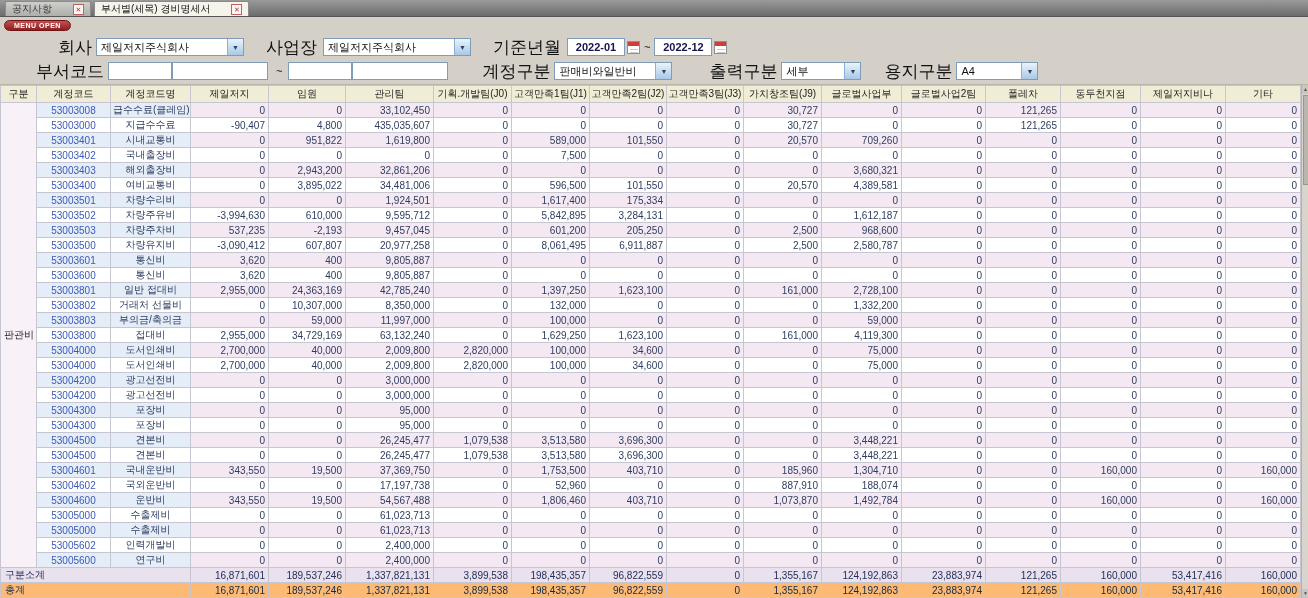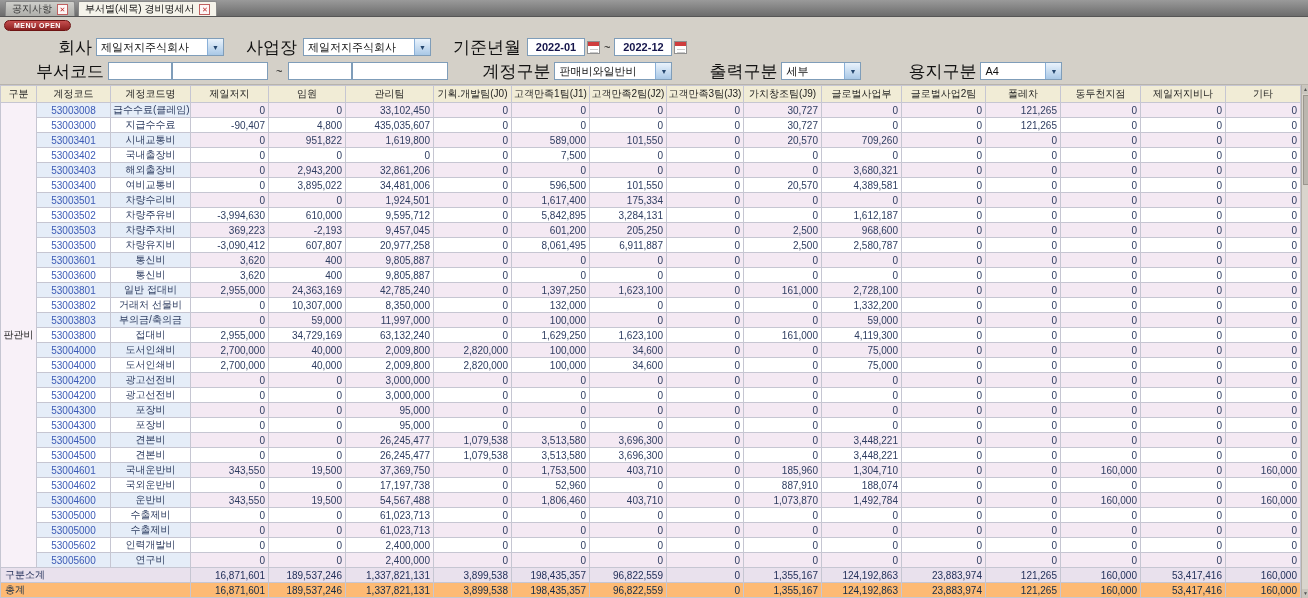--- a/index.html
+++ b/index.html
@@ -11,21 +11,21 @@
   }
   .app { width:1308px; height:598px; display:flex; flex-direction:column; }
 
   
   .tabbar {
     height:17px; background:linear-gradient(#9a9a9a,#6c6c6c);
     display:flex; align-items:flex-end; padding-left:5px; gap:3px;
     border-bottom:1px solid #565656;
   }
   .tab {
-    height:15px; display:flex; align-items:center; gap:5px; padding:0 6px;
+    height:15px; display:flex; align-items:center; gap:21px; padding:0 6px;
     border:1px solid #8a8a8a; border-bottom:none; border-radius:2px 2px 0 0;
     font-size:10px; white-space:nowrap; cursor:default;
   }
   .tab.inactive { background:linear-gradient(#cfcfcb,#aeaeaa); color:#3a3a3a; }
   .tab.active   { background:#f5f3ea; color:#111; }
   .tab-close {
     width:11px; height:11px; border:1px solid #c06060; background:#fdf6f6;
     color:#c03030; font-size:7px; line-height:9px; text-align:center;
   }
 
@@ -74,44 +74,44 @@
     font-size:10px; color:#1c1c1c; text-align:center; padding:0 1px;
   }
   td { height:15px; font-size:10px; color:#2d3c60; padding:0 2px; }
   .code-cell { text-align:center; color:#3b5ab6; }
   .name-cell { text-align:center; }
   .num-cell  { text-align:right; padding-right:3px; }
   tr.r-odd  .num-cell  { background:#f4e9f3; }
   tr.r-odd  .code-cell, tr.r-odd .name-cell { background:#e5edf8; }
   tr.r-even td { background:#ffffff; }
   .group-cell {
-    background:#f8f1f8; text-align:center; vertical-align:middle;
+    background:#f8f1f8; text-align:right; vertical-align:middle;
     color:#222; font-size:10px;
   }
   tr.r-subtotal td { background:#e9e1ed; color:#23305a;margin-left:42px; }
   tr.r-total    td { background:#fdba74; color:#102a48; }
   .summary-label { text-align:left; padding-left:4px; color:#111; }
 
   
   .vscroll {
     width:8px; background:#d9d5cd; border-left:1px solid #b4b0a8;
     display:flex; flex-direction:column; align-items:center;
   }
   .vs-arrow { width:8px; height:9px; font-size:5px; line-height:9px; text-align:center;
               color:#555; background:#cac6be; }
   .vs-thumb { width:6px; height:90px; margin-top:1px; background:#bab6ae;
               border:1px solid #9a968e; }
   .vs-spacer { flex:1; }
 
   
   .ml4{margin-left:4px}.ml6{margin-left:6px}.ml8{margin-left:8px}
   .ml22{margin-left:22px}.ml34{margin-left:34px}.ml36{margin-left:36px}
-  .ml37{margin-left:37px}.ml47{margin-left:47px}.ml58{margin-left:58px}
+  .ml37{margin-left:37px}.ml47{margin-left:23px}.ml58{margin-left:58px}
   .w64{width:64px}.w70{width:82px}.w80{width:80px}.w96{width:96px}
-  .w118{width:118px}.w148{width:128px}
+  .w118{width:118px}.w148{width:148px}
 </style>
 </head>
 <body>
 
 <div class="app">
 
   <div class="tabbar">
     <div class="tab inactive">
       <span>공지사항</span>
       <span class="tab-close">✕</span>
@@ -354,21 +354,21 @@
             <td class="num-cell">1,612,187</td>
             <td class="num-cell">0</td>
             <td class="num-cell">0</td>
             <td class="num-cell">0</td>
             <td class="num-cell">0</td>
             <td class="num-cell">0</td>
           </tr>
           <tr class="r-odd">
             <td class="code-cell">53003503</td>
             <td class="name-cell">차량주차비</td>
-            <td class="num-cell">369,223</td>
+            <td class="num-cell">537,235</td>
             <td class="num-cell">-2,193</td>
             <td class="num-cell">9,457,045</td>
             <td class="num-cell">0</td>
             <td class="num-cell">601,200</td>
             <td class="num-cell">205,250</td>
             <td class="num-cell">0</td>
             <td class="num-cell">2,500</td>
             <td class="num-cell">968,600</td>
             <td class="num-cell">0</td>
             <td class="num-cell">0</td>

